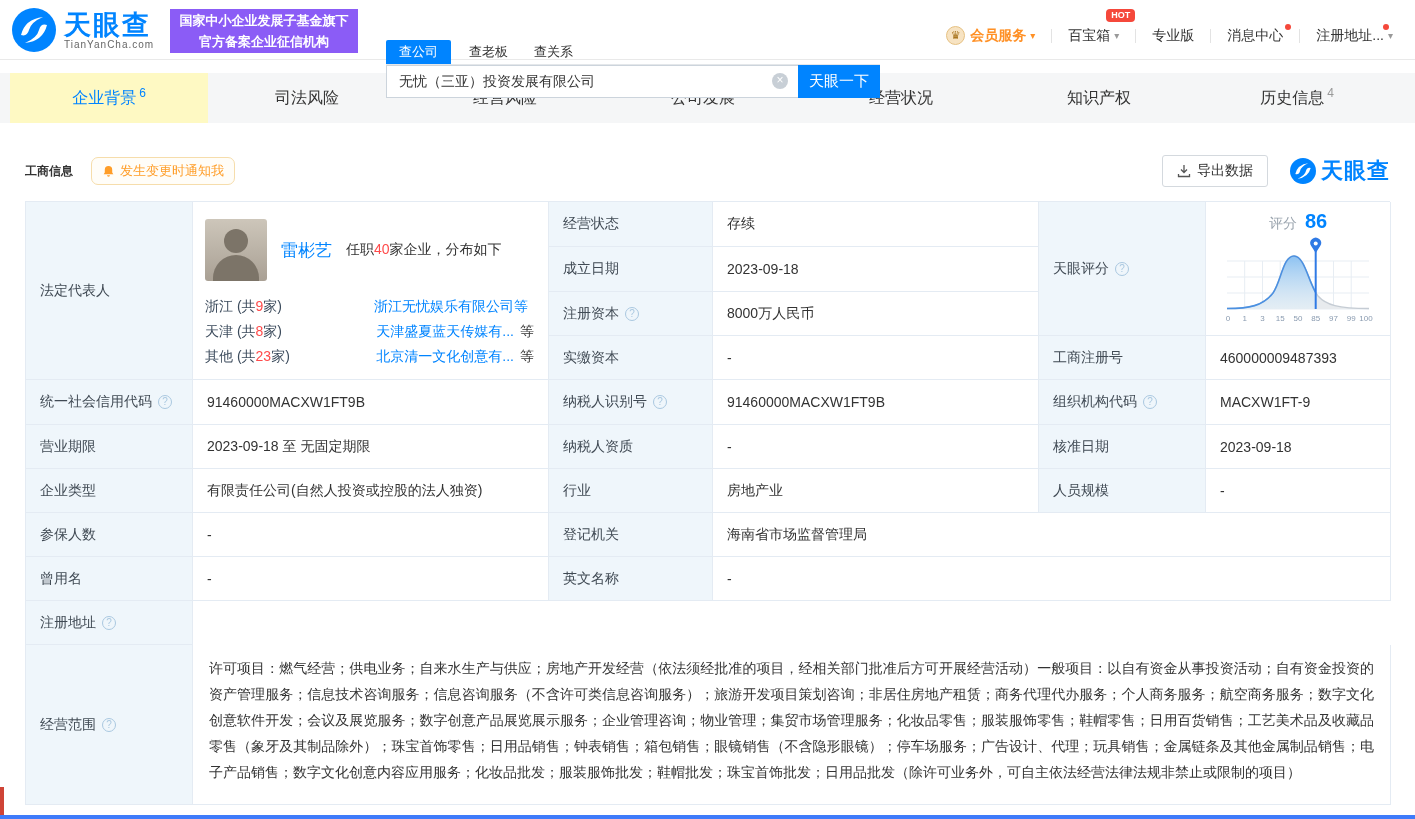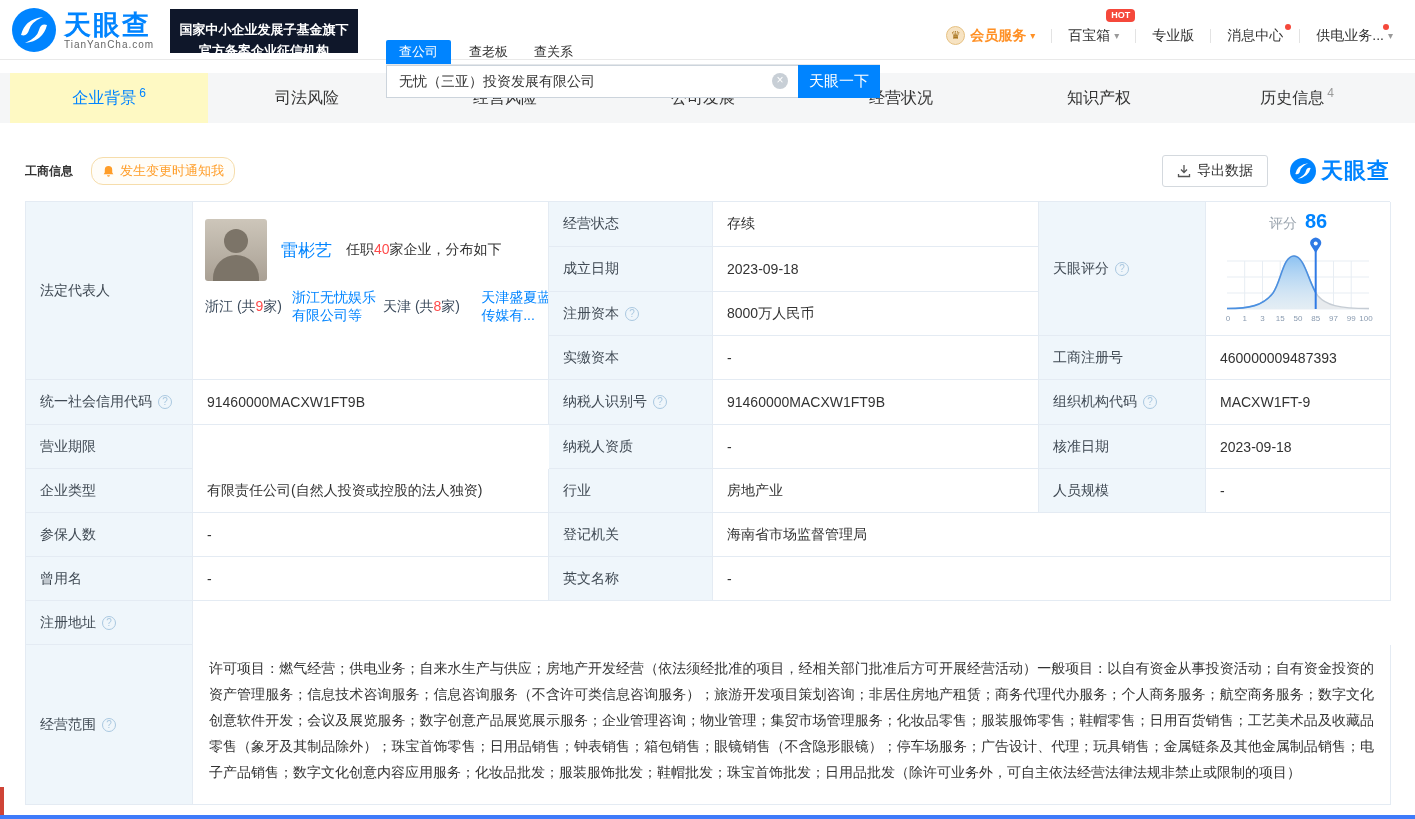--- a/index.html
+++ b/index.html
@@ -7,22 +7,22 @@
          font-family:"Liberation Sans","DejaVu Sans",sans-serif; color:#333; }
   a { text-decoration:none; }
 
   
   .header { position:relative; height:60px; background:#fff; border-bottom:1px solid #e9e9e9; }
   .logo { position:absolute; left:12px; top:8px; display:flex; align-items:center; }
   .logo-icon { width:44px; height:44px; }
   .logo-txt { margin-left:8px; }
   .logo-title { font-size:27px; font-weight:bold; color:#0084ff; letter-spacing:2px; line-height:28px; }
   .logo-domain { font-size:10px; color:#666; letter-spacing:1px; }
-  .gov-badge { position:absolute; left:170px; top:9px; width:188px; height:44px; background:#0f172a;
-               color:#fff; font-size:13px; font-weight:bold; text-align:center; line-height:21px; padding-top:10px; }
+  .gov-badge { position:absolute; left:170px; top:9px; width:188px; height:44px; background:#8b5cf6;
+               color:#fff; font-size:13px; font-weight:bold; text-align:center; line-height:21px; padding-top:1px; }
 
   .search-wrap { position:absolute; left:386px; top:4px; width:494px; }
   .search-tabs { display:flex; align-items:flex-end; border-bottom:1px solid #e4e7ea; height:24px;margin-top:37px; }
   .search-tab { font-size:13px; color:#333; margin-right:26px; padding:3px 0; cursor:pointer; }
   .search-tab.active { background:#0084ff; color:#fff; padding:3px 13px; margin-right:18px; border-radius:2px 2px 0 0; }
   .search-bar { display:flex; margin-top:0px; height:33px; }
   .search-input-box { position:relative; flex:1; }
   .search-input { width:100%; height:33px; border:1px solid #ccd4dc; border-right:none; padding:0 32px 0 12px;
                   font-size:14px; color:#333; outline:none; font-family:inherit; }
   .clear-icon { position:absolute; right:10px; top:8px; width:16px; height:16px; background:#c8cfd6; color:#fff;
@@ -47,21 +47,21 @@
   .page-tab { width:198px; display:flex; align-items:center; justify-content:center; font-size:16px; color:#333; cursor:pointer; }
   .page-tab.active { background:#fef9c3; color:#0084ff; font-weight:normal; }
   .tab-count { font-size:12px; margin-left:3px; position:relative; top:-5px; color:#0084ff; }
   .page-tab:not(.active) .tab-count { color:#999; font-weight:normal; }
 
   
   .content { padding:0 25px; }
   .sec-head { display:flex; align-items:center; margin-top:32px; }
   .sec-title { font-size:12px; font-weight:bold; color:#333; }
   .notify-btn { display:flex; align-items:center; margin-left:18px; border:1px solid #f6ddab; background:#fffdf8;
-                color:#ff9d28; font-size:13px; padding:4px 10px; border-radius:12px; cursor:pointer; }
+                color:#ff9d28; font-size:13px; padding:4px 10px; border-radius:7px; cursor:pointer; }
   .notify-btn svg { margin-right:5px; }
   .sec-spacer { flex:1; }
   .export-btn { display:flex; align-items:center; border:1px solid #d4d9de; background:#fff; color:#333;
                 font-size:14px; padding:6px 14px; border-radius:3px; cursor:pointer; }
   .export-btn svg { margin-right:6px; }
   .corner-logo { display:flex; align-items:center; margin-left:22px; }
   .corner-logo svg { width:26px; height:26px; }
   .corner-logo span { font-size:22px; font-weight:bold; color:#0084ff; margin-left:5px; letter-spacing:1px; }
 
   
@@ -78,21 +78,21 @@
   .red-num { color:#ff4b4b; font-style:normal; }
 
   
   .lr-cell { flex-direction:column; align-items:stretch; justify-content:flex-start; padding:17px 14px 10px 12px; }
   .lr-top { display:flex; align-items:center; }
   .avatar { width:62px; height:62px; border-radius:3px; overflow:hidden; background:linear-gradient(#cdc6ba,#a9a094); position:relative; cursor:pointer; }
   .avatar::before { content:""; position:absolute; left:19px; top:10px; width:24px; height:24px; border-radius:50%; background:#7c7468; }
   .avatar::after  { content:""; position:absolute; left:8px; top:36px; width:46px; height:30px; border-radius:23px 23px 0 0; background:#7c7468; }
   .lr-name { font-size:17px; color:#0084ff; margin:0 14px 0 14px; cursor:pointer; }
   .lr-serve { font-size:14px; color:#333; }
-  .lr-dist { margin-top:13px; display:flex; flex-direction:row; }
+  .lr-dist { margin-top:13px; display:flex; flex-direction:column; }
   .lr-row { display:flex; align-items:center; height:25px; }
   .lr-region { width:158px; color:#3c4b5c; }
   .lr-corp { margin-left:auto; }
   .lr-suffix { color:#333; margin-left:6px; }
 
   
   .score-cell { flex-direction:column; justify-content:flex-start; padding:8px 10px 2px; }
   .score-head { display:flex; align-items:baseline; justify-content:center; width:100%; }
   .score-caption { font-size:14px; color:#9aa4ae; margin-right:8px;font-family:Liberation Serif, serif; }
   .score-num { font-size:20px; font-weight:bold; color:#0084ff; }
@@ -154,21 +154,21 @@
     <div class="nav-item">
       <span>专业版</span>
     </div>
     <div class="nav-sep"></div>
     <div class="nav-item">
       <span>消息中心</span>
       <span class="red-dot"></span>
     </div>
     <div class="nav-sep"></div>
     <div class="nav-item nav-super">
-      <span>供电业务...</span>
+      <span>注册地址...</span>
       <span class="caret">▾</span>
       <span class="red-dot"></span>
     </div>
   </div>
 </div>
 
 <div class="page-tabs">
   <div class="page-tab active">
     <span>企业背景</span>
       <span class="tab-count">6</span>
@@ -362,20 +362,23 @@
         <span>组织机构代码</span>
         <span class="q">?</span>
       </div>
     <div class="cell" style="grid-area:5/6/6/7">
         <span>MACXW1FT-9</span>
       </div>
 
     <div class="cell lbl" style="grid-area:6/1/7/2">
         <span>营业期限</span>
       </div>
+    <div class="cell" style="grid-area:6/2/7/3">
+        <span>2023-09-18 至 无固定期限</span>
+      </div>
     <div class="cell lbl" style="grid-area:6/3/7/4">
         <span>纳税人资质</span>
       </div>
     <div class="cell" style="grid-area:6/4/7/5">
         <span>-</span>
       </div>
     <div class="cell lbl" style="grid-area:6/5/7/6">
         <span>核准日期</span>
       </div>
     <div class="cell" style="grid-area:6/6/7/7">

